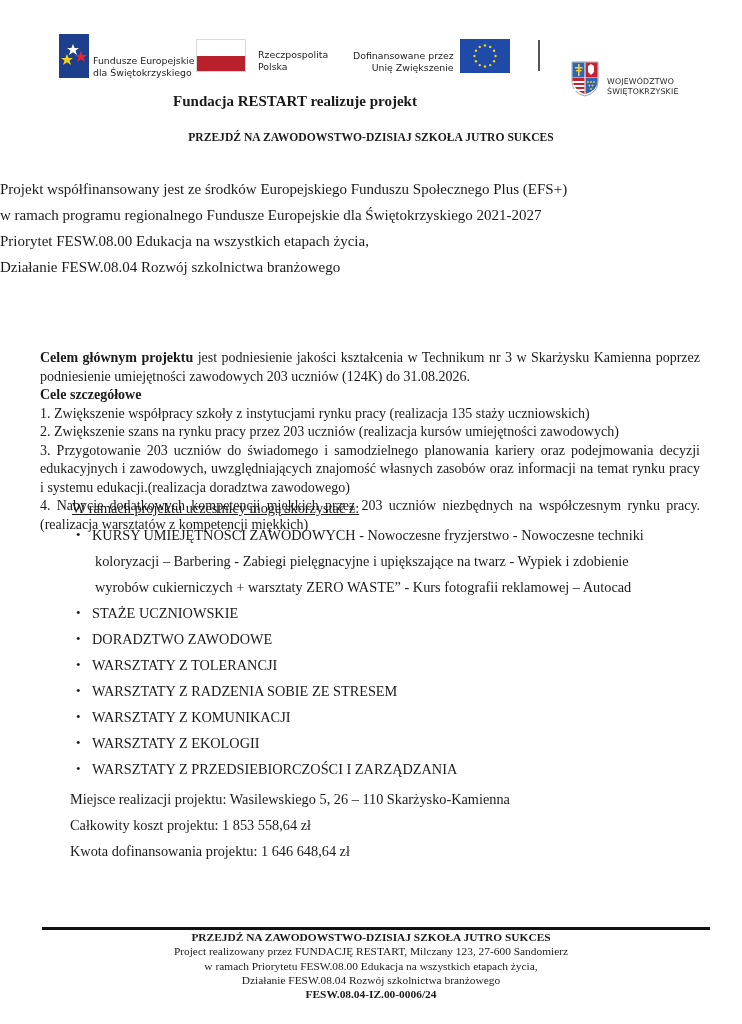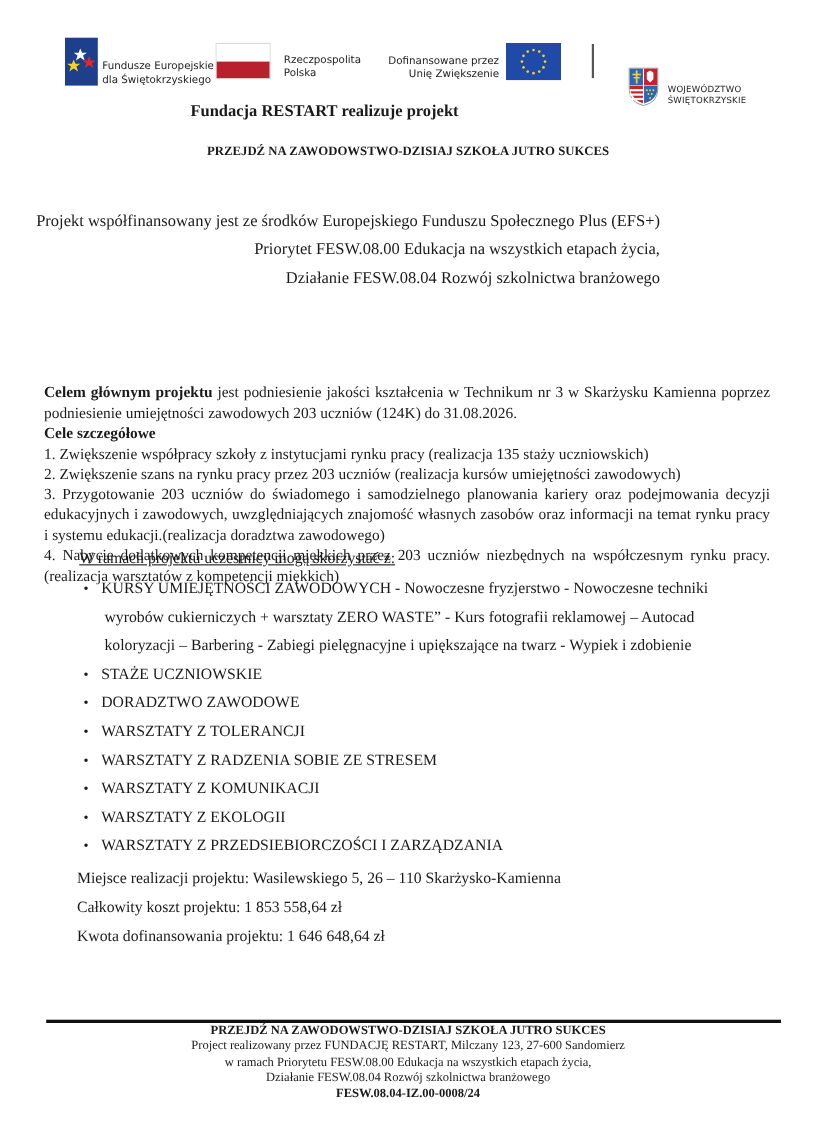--- a/index.html
+++ b/index.html
@@ -26,21 +26,21 @@
   #logo-ws svg { width: 28px; height: 36px; margin-right: 8px; }
   #logo-ws .logo-text { font-size: 7.8px; line-height: 10px; letter-spacing: 0.2px; }
 
   
   .h1 { position: absolute; top: 93px; left: 0; width: 590px; text-align: center;
         font-weight: bold; font-size: 15px; }
   .h2 { position: absolute; top: 131px; left: 0; width: 742px; text-align: center;
         font-weight: bold; font-size: 11.6px; }
 
   
-  .funding { position: absolute; top: 188px; left: 0; width: 600px; text-align: right;
+  .funding { position: absolute; top: 176px; left: 0; width: 600px; text-align: left;
              font-size: 15px; }
   .funding div { height: 26px; line-height: 26px; }
 
   
   .body { position: absolute; top: 301px; left: 40px; width: 660px; font-size: 14px;
           line-height: 18.5px; text-align: justify; margin-top: 48px; }
   .body p { margin: 0; }
   .body b { font-weight: bold; }
   .intro { position: absolute; top: 499px; left: 72px; font-size: 14.3px; line-height: 18.5px; text-decoration: underline; }
 
@@ -137,41 +137,42 @@
       <div>ŚWIĘTOKRZYSKIE</div>
     </div>
   </div>
 </div>
 
 <div class="h1">Fundacja RESTART realizuje projekt</div>
 <div class="h2">PRZEJDŹ NA ZAWODOWSTWO-DZISIAJ SZKOŁA JUTRO SUKCES</div>
 
 <div class="funding">
   <div>Projekt współfinansowany jest ze środków Europejskiego Funduszu Społecznego Plus (EFS+)</div>
+  <div>w ramach programu regionalnego Fundusze Europejskie dla Świętokrzyskiego 2021-2027</div>
   <div>Priorytet FESW.08.00 Edukacja na wszystkich etapach życia,</div>
   <div>Działanie FESW.08.04 Rozwój szkolnictwa branżowego</div>
 </div>
 
 <div class="body">
   <p><b>Celem głównym projektu</b><span> jest podniesienie jakości kształcenia w Technikum nr 3 w Skarżysku Kamienna poprzez podniesienie umiejętności zawodowych 203 uczniów (124K) do 31.08.2026.</span></p>
   <p><b>Cele szczegółowe</b></p>
   <p>1. Zwiększenie współpracy szkoły z instytucjami  rynku pracy (realizacja 135 staży uczniowskich)</p>
   <p>2. Zwiększenie szans na rynku pracy przez 203 uczniów (realizacja kursów umiejętności zawodowych)</p>
   <p>3. Przygotowanie 203 uczniów do świadomego i samodzielnego planowania kariery oraz podejmowania decyzji edukacyjnych i zawodowych, uwzględniających znajomość własnych zasobów oraz informacji na temat rynku pracy i systemu edukacji.(realizacja doradztwa zawodowego)</p>
   <p>4. Nabycie dodatkowych kompetencji miękkich przez 203 uczniów niezbędnych na współczesnym rynku pracy. (realizacja warsztatów z kompetencji miękkich)</p>
 </div>
 
 <div class="intro">W ramach projektu uczestnicy mogą skorzystać z:</div>
 
 <ul class="bullets">
   <li class="first">
     <span class="dot">•</span>
     <span>KURSY UMIEJĘTNOŚCI ZAWODOWYCH  - Nowoczesne fryzjerstwo - Nowoczesne techniki</span>
+    <span class="l2">koloryzacji – Barbering - Zabiegi pielęgnacyjne i upiększające na twarz - Wypiek i zdobienie</span>
     <span class="l2">wyrobów cukierniczych + warsztaty ZERO WASTE” - Kurs fotografii reklamowej – Autocad</span>
-    <span class="l2">koloryzacji – Barbering - Zabiegi pielęgnacyjne i upiększające na twarz - Wypiek i zdobienie</span>
   </li>
   <li><span class="dot">•</span><span>STAŻE UCZNIOWSKIE</span></li>
   <li><span class="dot">•</span><span>DORADZTWO ZAWODOWE</span></li>
   <li><span class="dot">•</span><span>WARSZTATY Z TOLERANCJI</span></li>
   <li><span class="dot">•</span><span>WARSZTATY Z RADZENIA SOBIE ZE STRESEM</span></li>
   <li><span class="dot">•</span><span>WARSZTATY Z KOMUNIKACJI</span></li>
   <li><span class="dot">•</span><span>WARSZTATY Z EKOLOGII</span></li>
   <li><span class="dot">•</span><span>WARSZTATY Z PRZEDSIEBIORCZOŚCI I ZARZĄDZANIA</span></li>
 </ul>
 
@@ -180,14 +181,14 @@
   <div>Całkowity koszt projektu: 1 853 558,64 zł</div>
   <div>Kwota dofinansowania projektu: 1 646 648,64 zł</div>
 </div>
 
 <div class="rule"></div>
 <div class="footer">
   <div class="b">PRZEJDŹ NA ZAWODOWSTWO-DZISIAJ SZKOŁA JUTRO SUKCES</div>
   <div>Project realizowany przez FUNDACJĘ RESTART, Milczany 123, 27-600 Sandomierz</div>
   <div>w ramach Priorytetu FESW.08.00 Edukacja na wszystkich etapach życia,</div>
   <div>Działanie FESW.08.04 Rozwój szkolnictwa branżowego</div>
-  <div class="b">FESW.08.04-IZ.00-0008/24</div>
+  <div class="b">FESW.08.04-IZ.00-0006/24</div>
 </div>
 
 </body></html>

